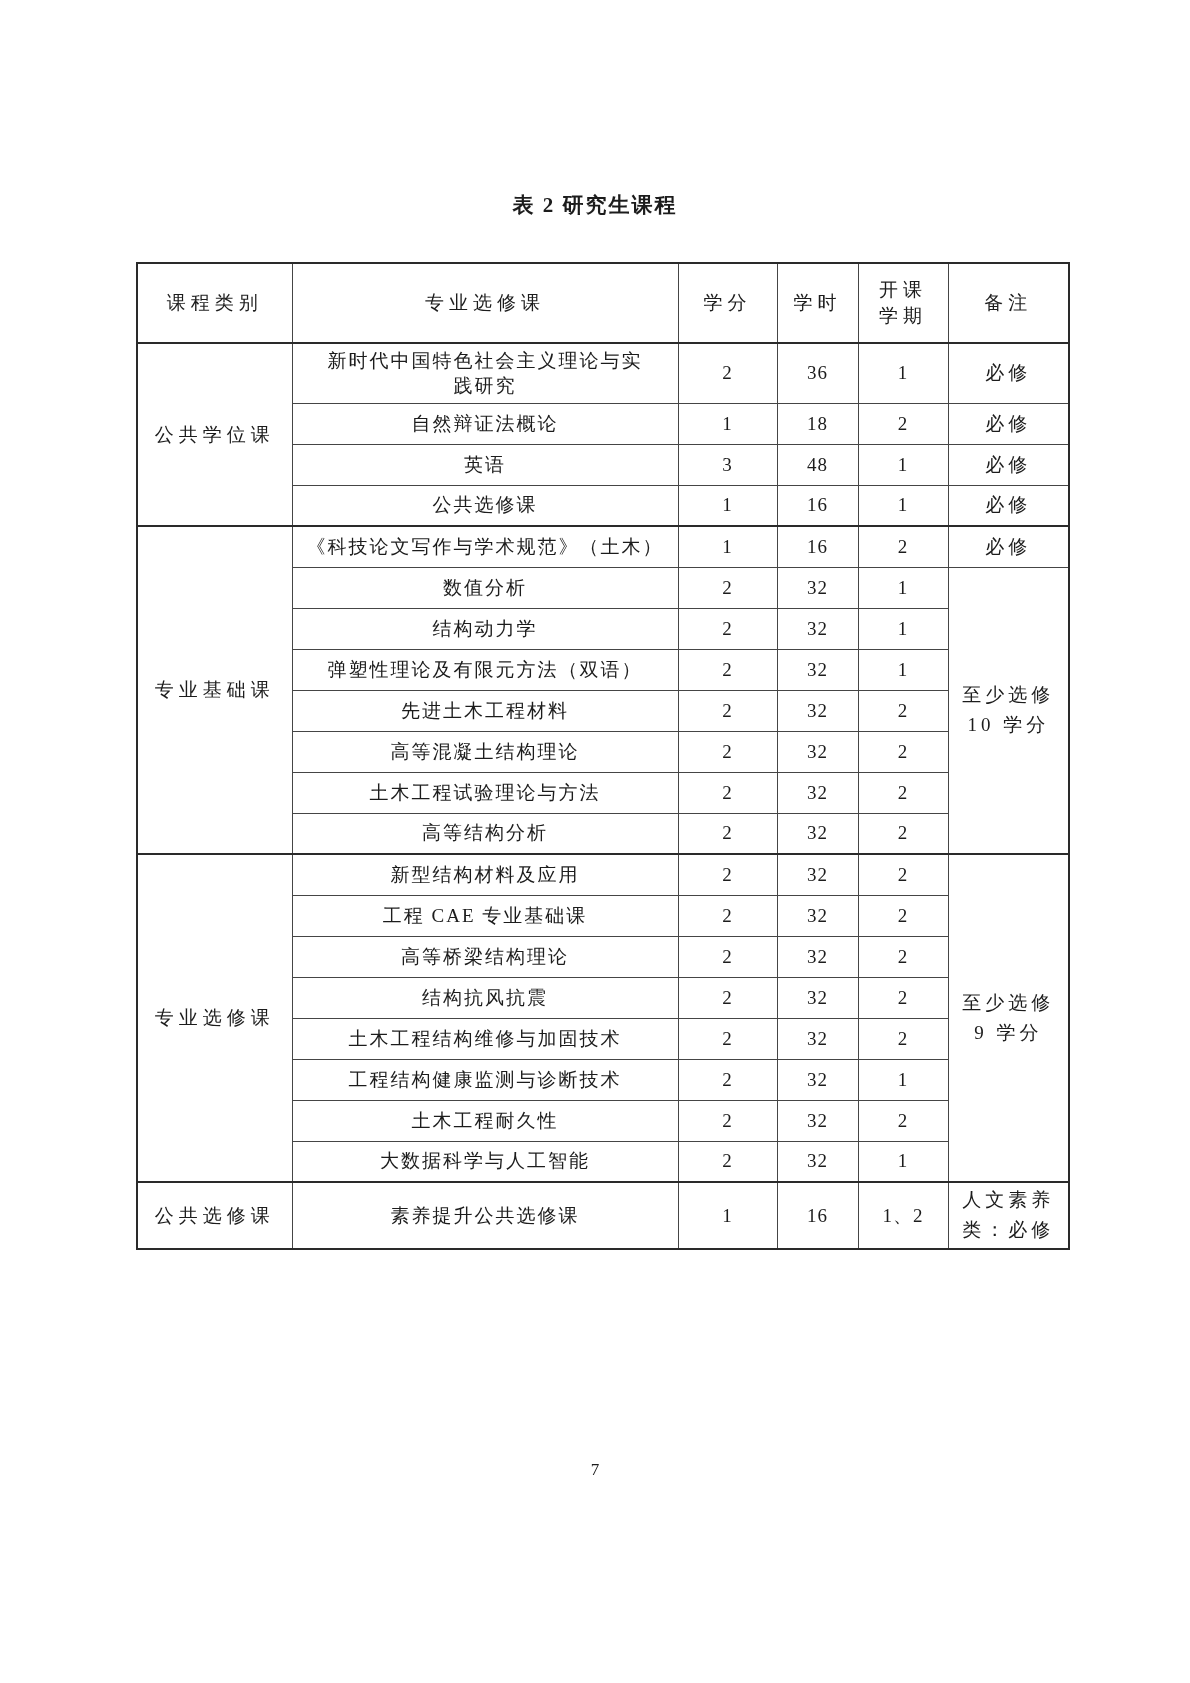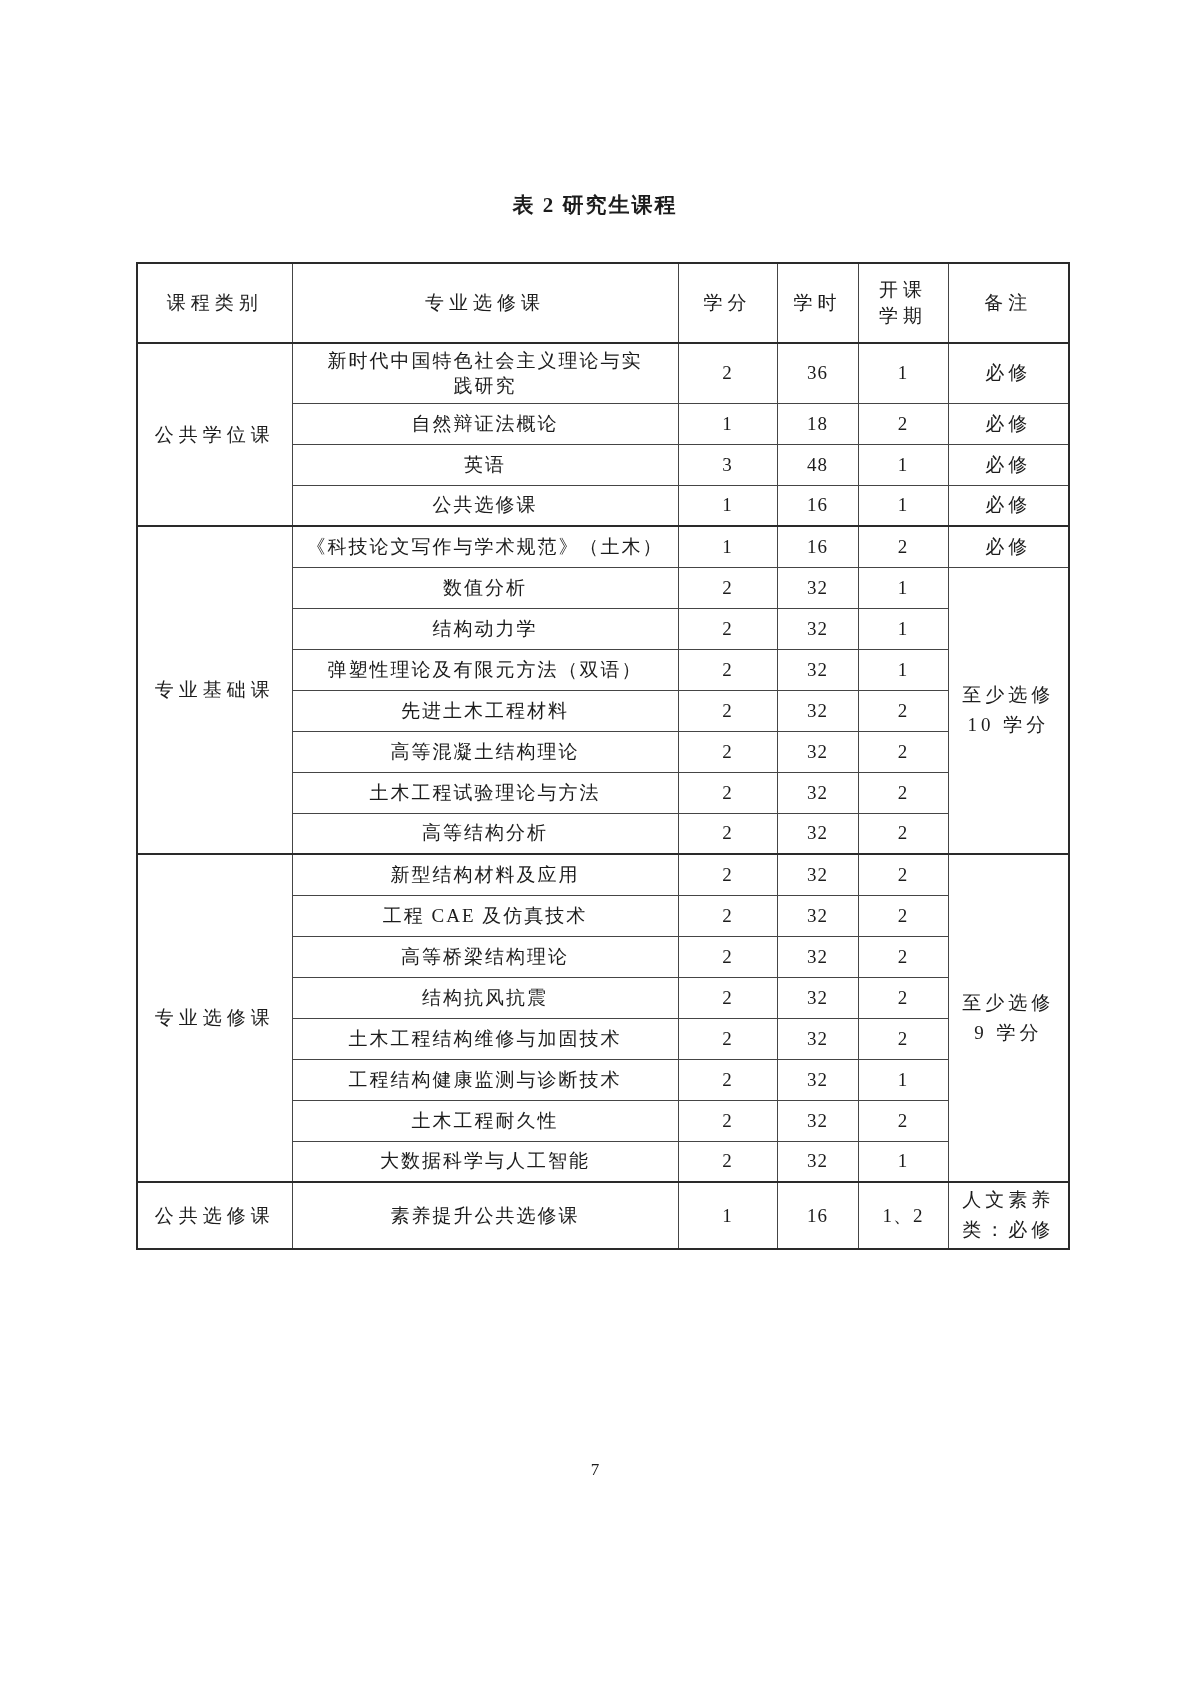--- a/index.html
+++ b/index.html
@@ -176,21 +176,21 @@
 
       <tr class="group-start">
         <td class="cat" rowspan="8">专业选修课</td>
         <td class="name">新型结构材料及应用</td>
         <td class="num">2</td>
         <td class="num">32</td>
         <td class="num">2</td>
         <td class="note multiline" rowspan="8"><span>至少选修</span><br><span>9 学分</span></td>
       </tr>
       <tr>
-        <td class="name">工程 CAE 及仿真技术</td>
+        <td class="name">工程 CAE 专业基础课</td>
         <td class="num">2</td>
         <td class="num">32</td>
         <td class="num">2</td>
       </tr>
       <tr>
         <td class="name">高等桥梁结构理论</td>
         <td class="num">2</td>
         <td class="num">32</td>
         <td class="num">2</td>
       </tr>

